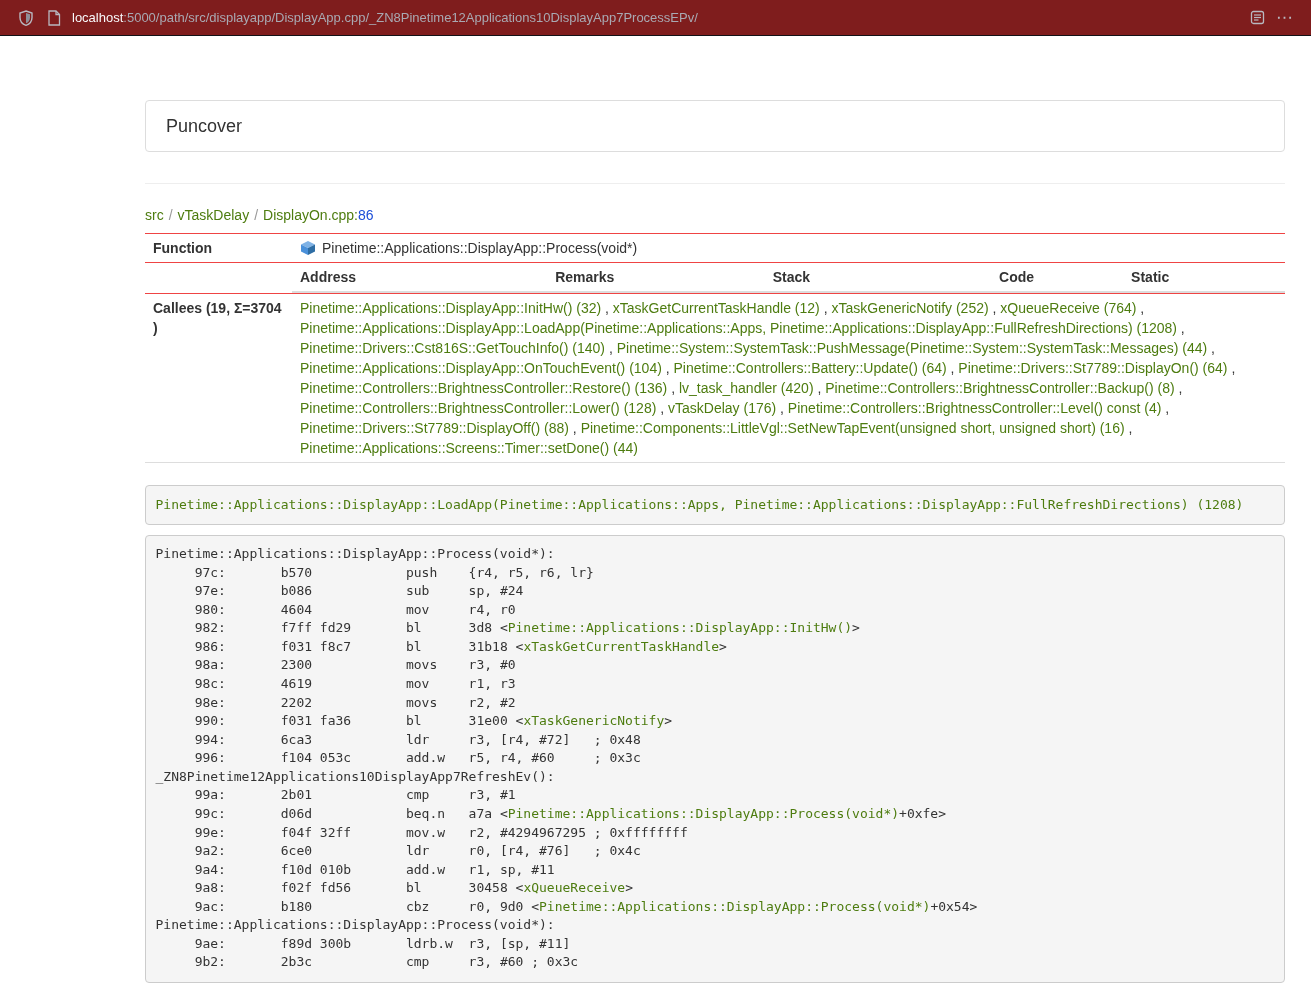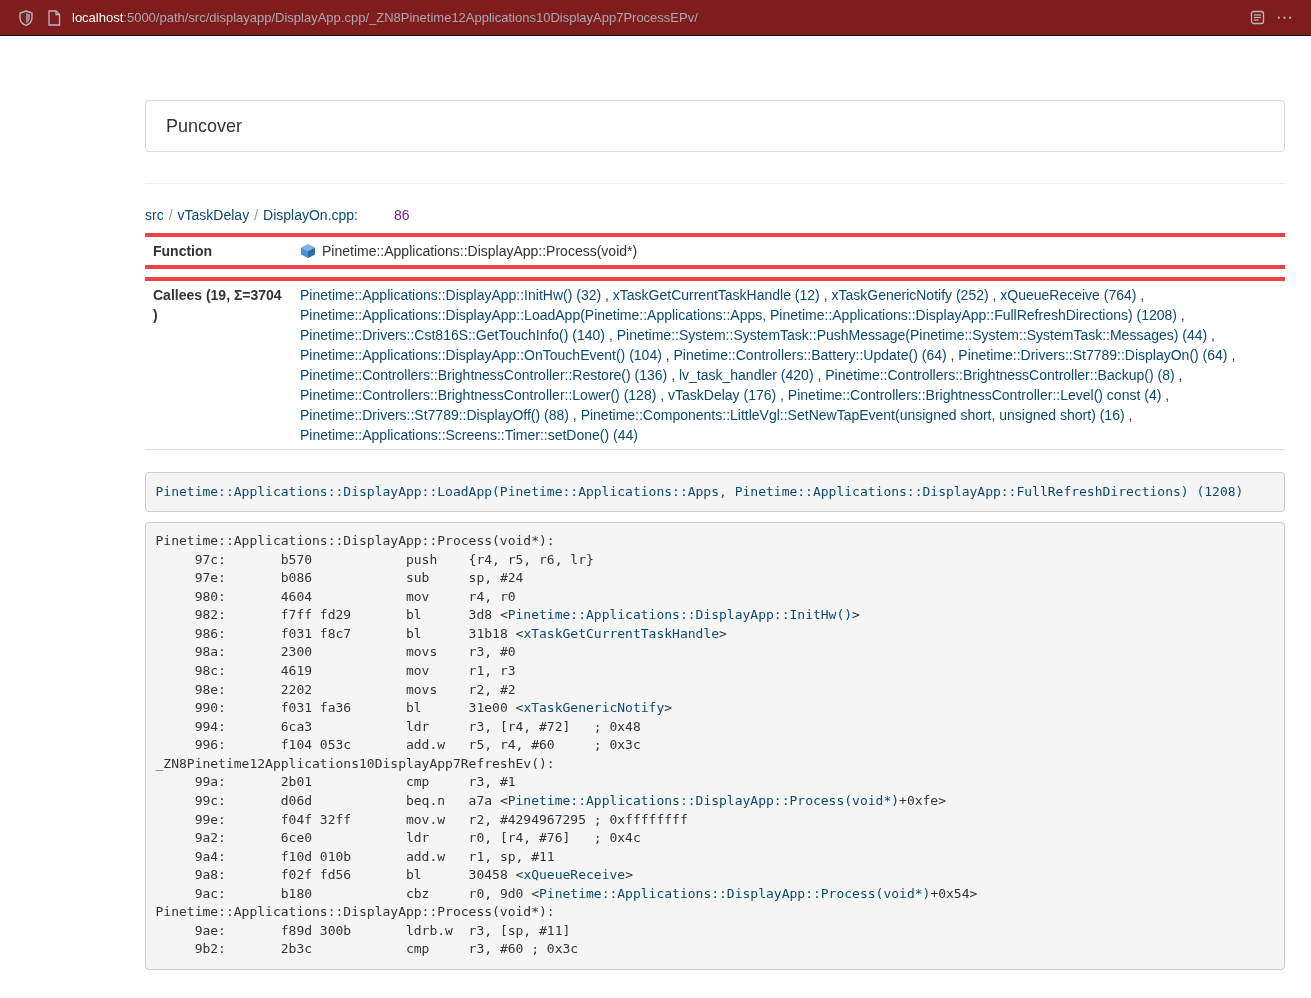--- a/index.html
+++ b/index.html
@@ -2,21 +2,21 @@
 <html><head>
 <meta charset="utf-8">
 <style>
   * { box-sizing: border-box; }
   html, body { margin:0; padding:0; }
   body {
     width:1311px; height:998px; overflow:hidden;
     background:#fff; color:#333;
     font-family:"Liberation Sans", sans-serif; font-size:14px;
   }
-  a { color:#0c4a6e; text-decoration:none; cursor:pointer; }
+  a { color:#4d7c0f; text-decoration:none; cursor:pointer; }
 
   
   .chrome {
     height:36px; background:#7f1d1d; border-bottom:1px solid #121217;
     display:flex; align-items:center; padding:0 12px;
   }
   .chrome-btn { width:28px; height:28px; display:flex; align-items:center; justify-content:center; border-radius:4px; flex:0 0 auto; }
   .chrome svg { display:block; }
   .urlbar { margin-left:4px; font-size:13px; white-space:nowrap; overflow:hidden; flex:0 1 auto; }
   .url-host { color:#f9f9fb; }
@@ -24,25 +24,25 @@
   .spacer { flex:1 1 auto; }
   .menu-glyph { color:#b8b8c0; font-size:17px; letter-spacing:1px; line-height:1; }
 
   
   .container { margin-left:145px; width:1140px; }
   .panel { margin-top:64px; border:1px solid #ddd; border-radius:4px; padding:15px 20px; background:#fff; }
   .panel-title { font-size:18px; line-height:20px; color:#333; }
   hr.divider { border:0; border-top:1px solid #eee; margin:31px 0 0 0; }
   .breadcrumb { margin-top:21px; margin-bottom:8px; line-height:20px; }
   .breadcrumb .sep { color:#999; margin:0 5px; }
-  .breadcrumb .lineno { color:#701a75;margin-left:36px; }
+  .breadcrumb .lineno { color:#1d4ed8; }
 
   
   .fn-table { width:100%; border-collapse:collapse; border-bottom:1px solid #ddd; }
-  .fn-table > tbody > tr > td { border-top:4px solid #ef4444; padding:4px 8px; vertical-align:top; line-height:20px; }
+  .fn-table > tbody > tr > td { border-top:1px solid #ef4444; padding:4px 8px; vertical-align:top; line-height:20px; }
   .label-col { width:147px; font-weight:bold; }
   .nopad { padding:0 !important; }
   .inner-table { width:100%; border-collapse:collapse; }
   .inner-table th { text-align:left; font-weight:bold; border-bottom:2px solid #ddd; padding:4px 8px; line-height:20px; }
   .inner-table td { padding:5px 8px; line-height:20px; }
   .col-address { width:25.7%; } .col-remarks { width:21.9%; } .col-stack { width:22.8%; } .col-code { width:13.3%; }
   .fn-icon { display:inline-block; width:16px; height:16px; vertical-align:-3px; margin-right:6px; }
 
   
   pre {
@@ -108,20 +108,27 @@
               <path d="M15 4.5 L8 8 L8 15 L15 11.5 Z" fill="#2e6da4"></path>
             </svg>
           </span><span>Pinetime::Applications::DisplayApp::Process(void*)</span>
         </td>
       </tr>
       <tr>
         <td class="label-col"></td>
         <td class="nopad">
           <table class="inner-table">
             <tbody>
+              <tr>
+                <th class="col-address">Address</th>
+                <th class="col-remarks">Remarks</th>
+                <th class="col-stack">Stack</th>
+                <th class="col-code">Code</th>
+                <th class="col-static">Static</th>
+              </tr>
             </tbody>
           </table>
         </td>
       </tr>
       <tr>
         <td class="label-col">Callees (19, Σ=3704 )</td>
         <td><a href="#">Pinetime::Applications::DisplayApp::InitHw() (32)</a> , <a href="#">xTaskGetCurrentTaskHandle (12)</a> , <a href="#">xTaskGenericNotify (252)</a> , <a href="#">xQueueReceive (764)</a> , <a href="#">Pinetime::Applications::DisplayApp::LoadApp(Pinetime::Applications::Apps, Pinetime::Applications::DisplayApp::FullRefreshDirections) (1208)</a> , <a href="#">Pinetime::Drivers::Cst816S::GetTouchInfo() (140)</a> , <a href="#">Pinetime::System::SystemTask::PushMessage(Pinetime::System::SystemTask::Messages) (44)</a> , <a href="#">Pinetime::Applications::DisplayApp::OnTouchEvent() (104)</a> , <a href="#">Pinetime::Controllers::Battery::Update() (64)</a> , <a href="#">Pinetime::Drivers::St7789::DisplayOn() (64)</a> , <a href="#">Pinetime::Controllers::BrightnessController::Restore() (136)</a> , <a href="#">lv_task_handler (420)</a> , <a href="#">Pinetime::Controllers::BrightnessController::Backup() (8)</a> , <a href="#">Pinetime::Controllers::BrightnessController::Lower() (128)</a> , <a href="#">vTaskDelay (176)</a> , <a href="#">Pinetime::Controllers::BrightnessController::Level() const (4)</a> , <a href="#">Pinetime::Drivers::St7789::DisplayOff() (88)</a> , <a href="#">Pinetime::Components::LittleVgl::SetNewTapEvent(unsigned short, unsigned short) (16)</a> , <a href="#">Pinetime::Applications::Screens::Timer::setDone() (44)</a></td>
       </tr>
     </tbody>
   </table>

